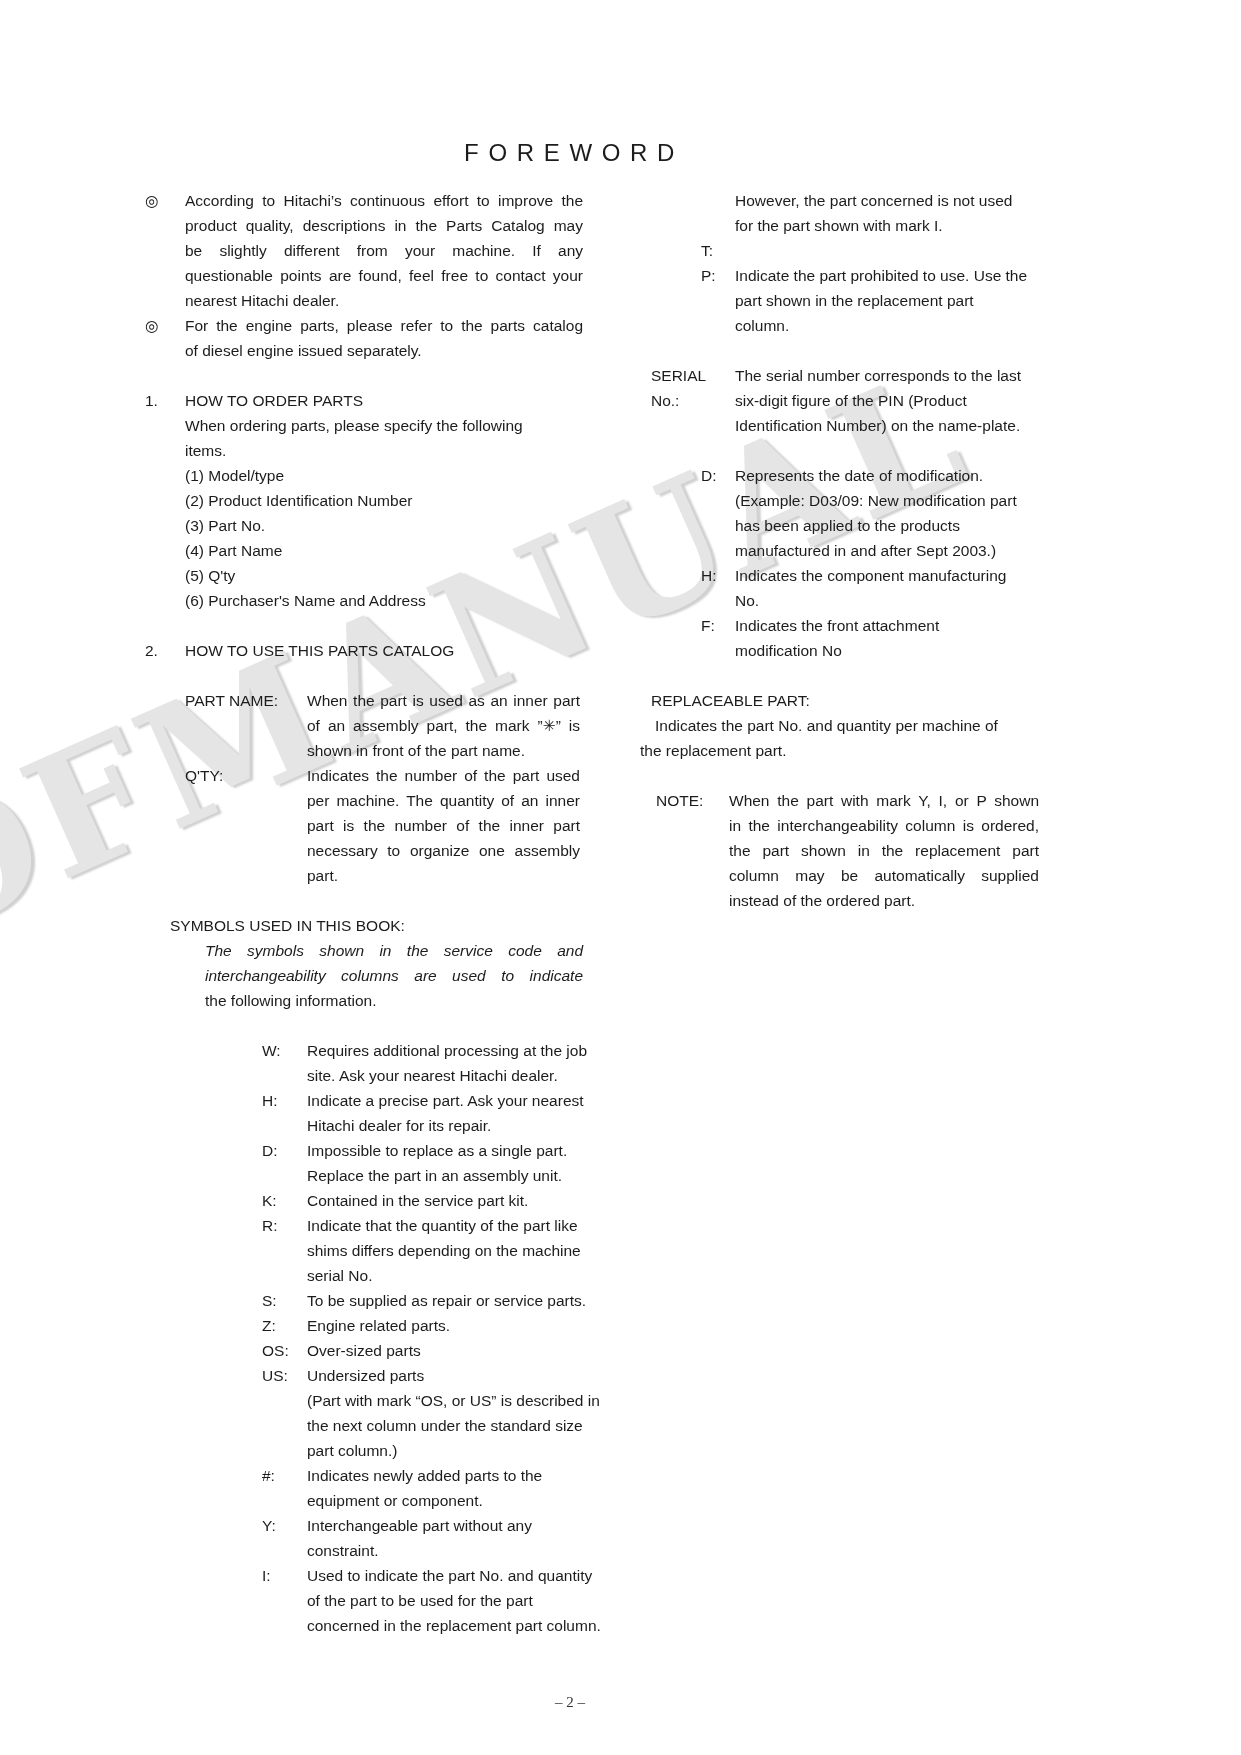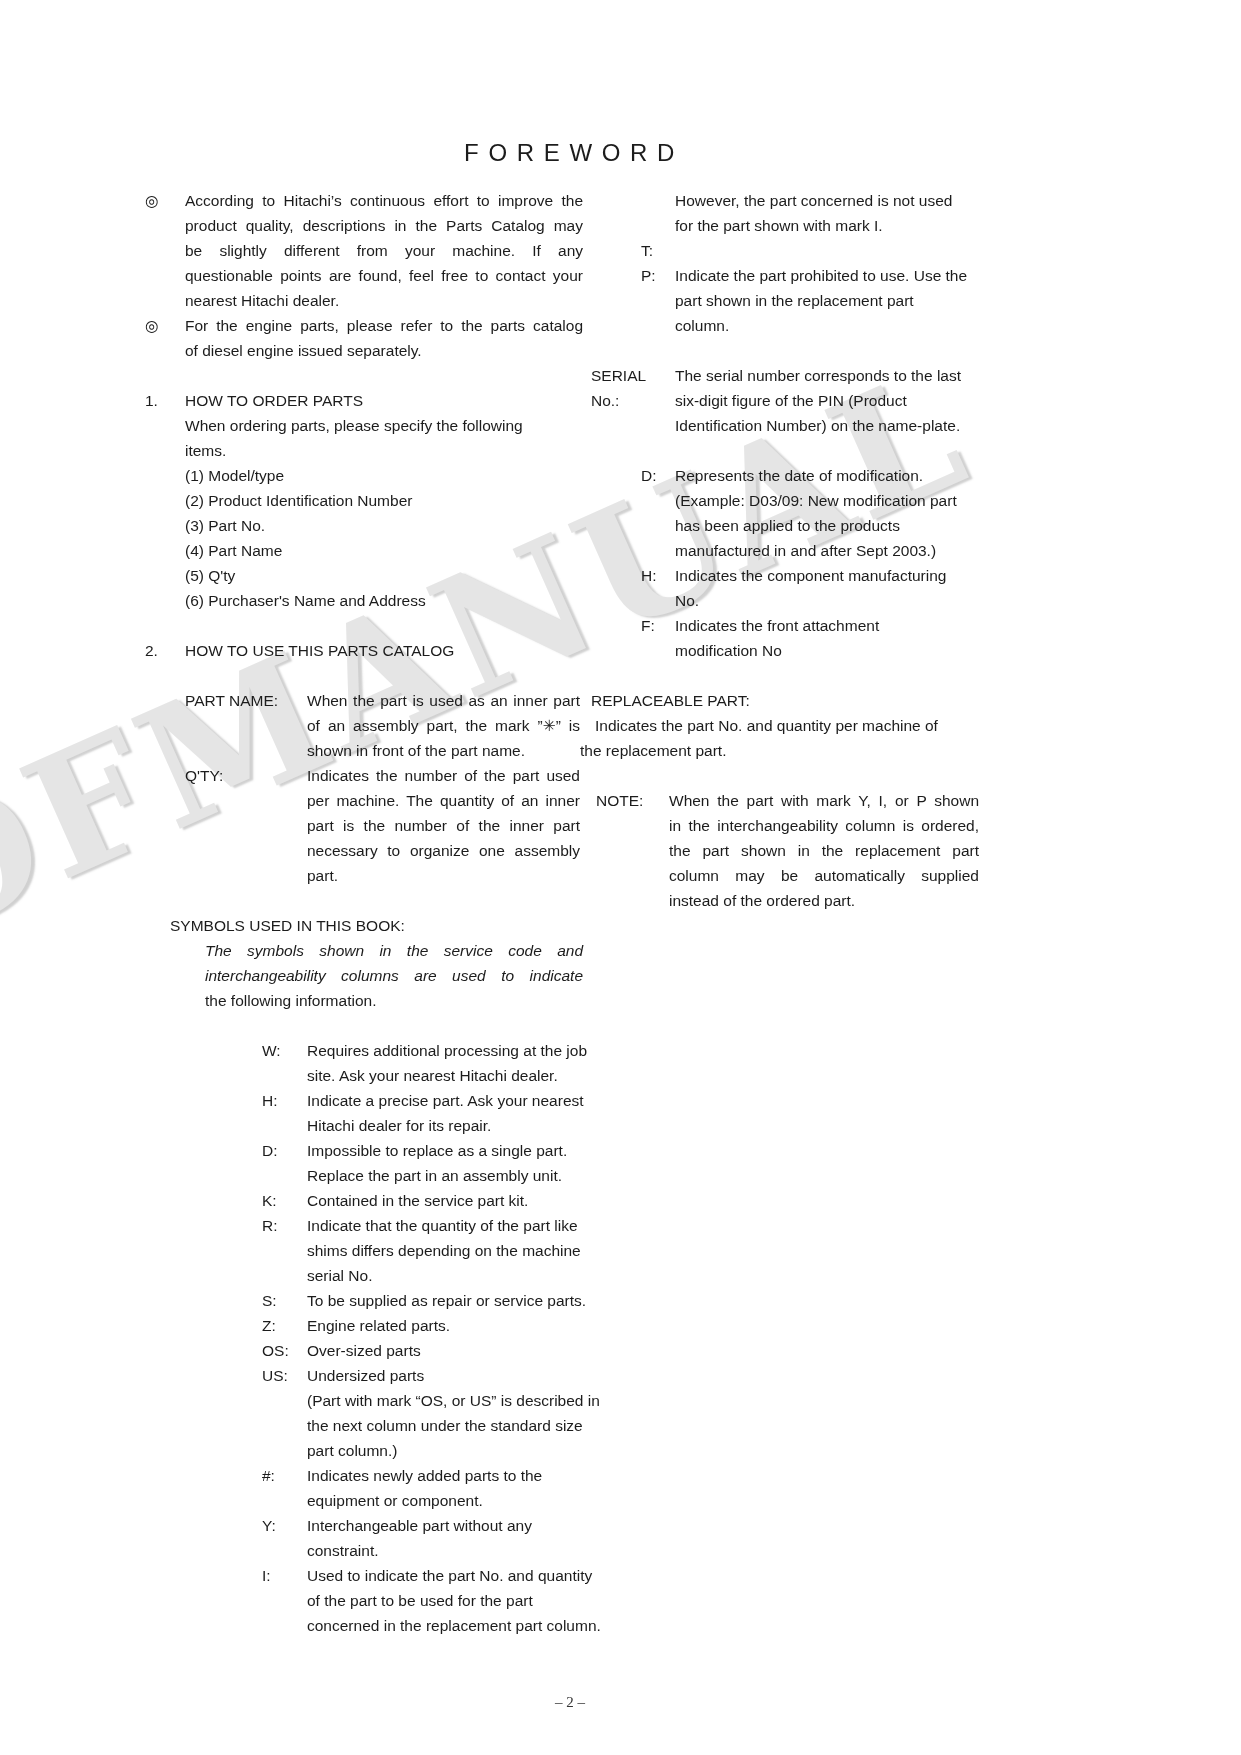--- a/index.html
+++ b/index.html
@@ -31,21 +31,21 @@
   }
   .title{
     position:absolute;top:140px;left:0;width:1140px;
     text-align:center;
     font-size:24px;
     letter-spacing:1.5px;
     z-index:1;
   }
   .col{position:absolute;top:188px;z-index:1;}
   .col-left{left:145px;width:445px;}
-  .col-right{left:580px;width:420px;}
+  .col-right{left:640px;width:420px;}
   .gap{margin-top:25px;}
   .pre{white-space:pre;}
   .jlines{white-space:pre-line;text-align:justify;text-align-last:justify;}
   .jlast{text-align:left;}
   
   .brow{display:flex;}
   .bullet{width:40px;flex:0 0 40px;}
   .btext{width:398px;}
   .btext .jlines{width:398px;}
   .srow{display:flex;}

